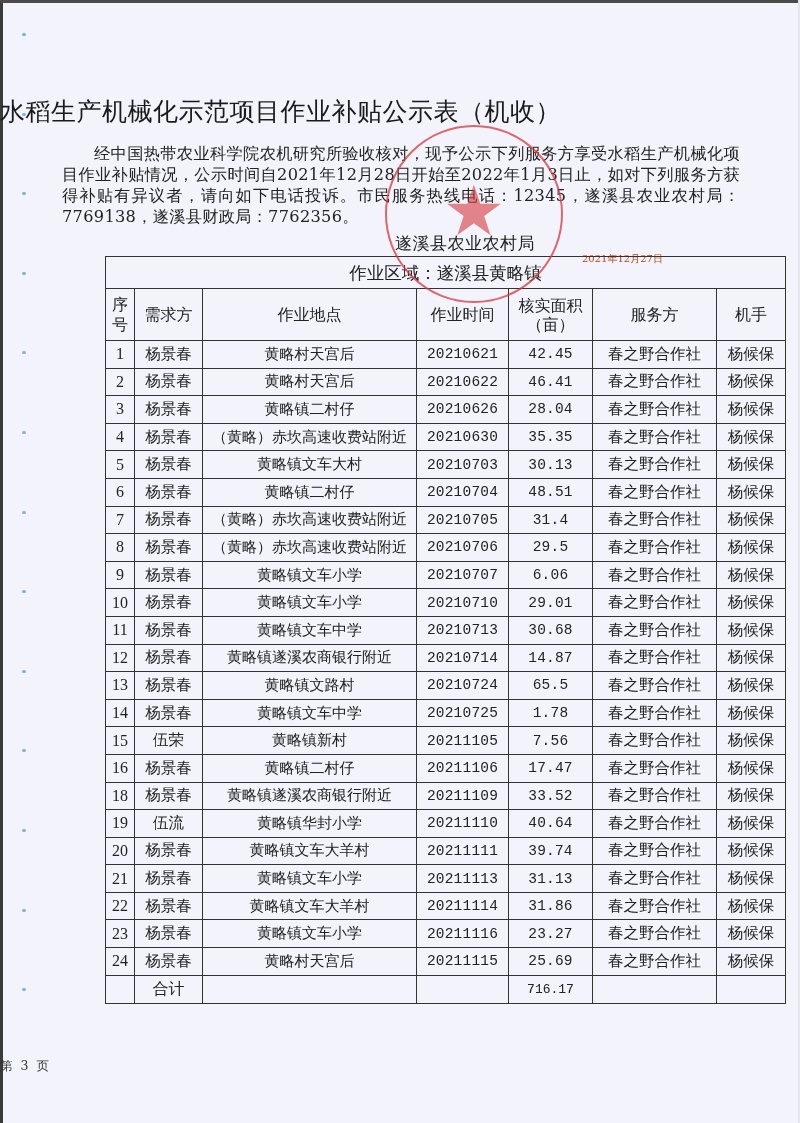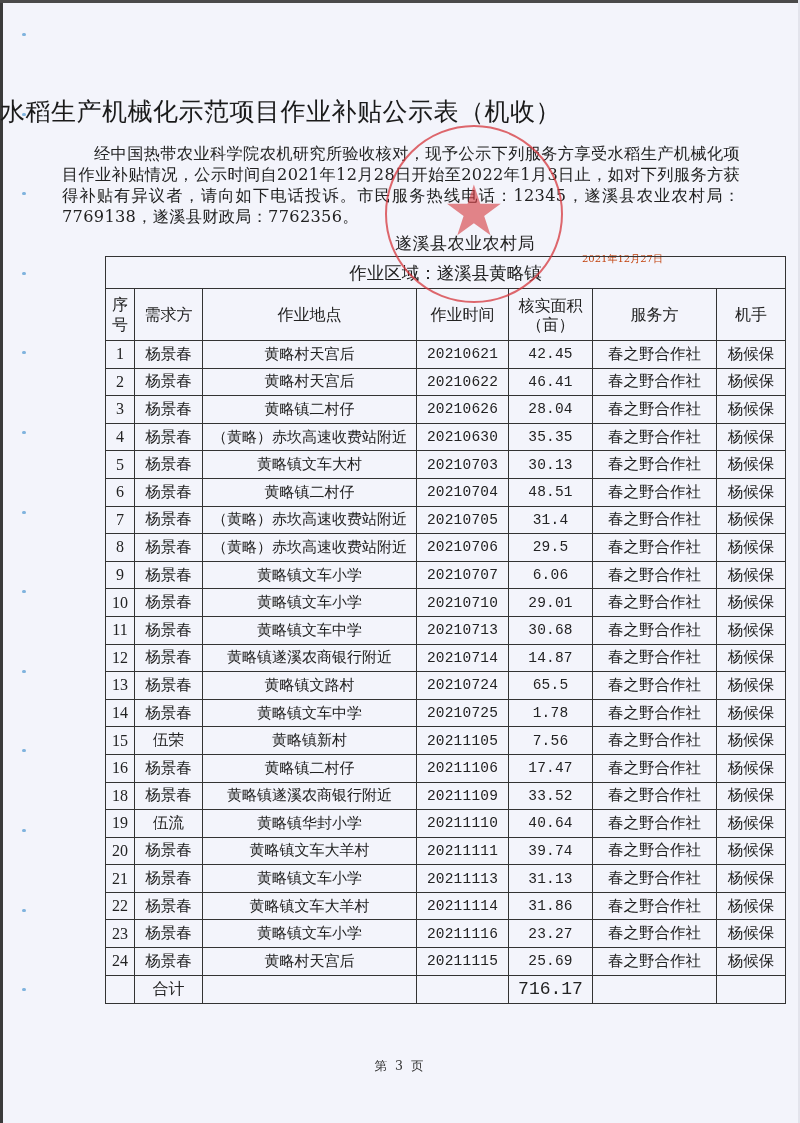--- a/index.html
+++ b/index.html
@@ -58,24 +58,24 @@
   }
   .region-row td { height: 31px; font-size: 17.5px; font-family: "DejaVu Sans", "Liberation Sans", sans-serif; }
   .header-row th { height: 51px; font-size: 16px; font-family: "DejaVu Sans", "Liberation Sans", sans-serif; line-height: 19px; }
   .header-row th.seq { font-size: 16px; line-height: 20px; }
   .header-row th.area { font-size: 16px; line-height: 19px; }
   .data-row td { height: 26.6px; font-size: 15.5px; }
   .data-row td.num { font-family: "Liberation Serif", "DejaVu Serif", serif; font-size: 16px; }
   .data-row td.mono { font-family: "Liberation Mono", "DejaVu Sans Mono", monospace; font-size: 14.5px; letter-spacing: 0.2px; }
   .data-row td.loc { font-size: 15px; }
   .total-row td { height: 27px; font-size: 16px; }
-  .total-row td.mono { font-family: "Liberation Mono", "DejaVu Sans Mono", monospace; font-size: 18px; }
+  .total-row td.mono { font-family: "Liberation Mono", "DejaVu Sans Mono", monospace; font-size: 13px; }
 
   .page-num {
-    position: absolute; top: 1058px; left: 0; width: 800px; text-align: center;
+    position: absolute; top: 1058px; left: 0; width: 800px; text-align: left;
     font-size: 12.5px; color: #333; letter-spacing: 2px;
   }
 </style>
 </head>
 <body>
 
 <div class="left-edge"></div>
 <div class="top-edge"></div>
 <div class="right-edge"></div>
 <div id="punch-dots">

